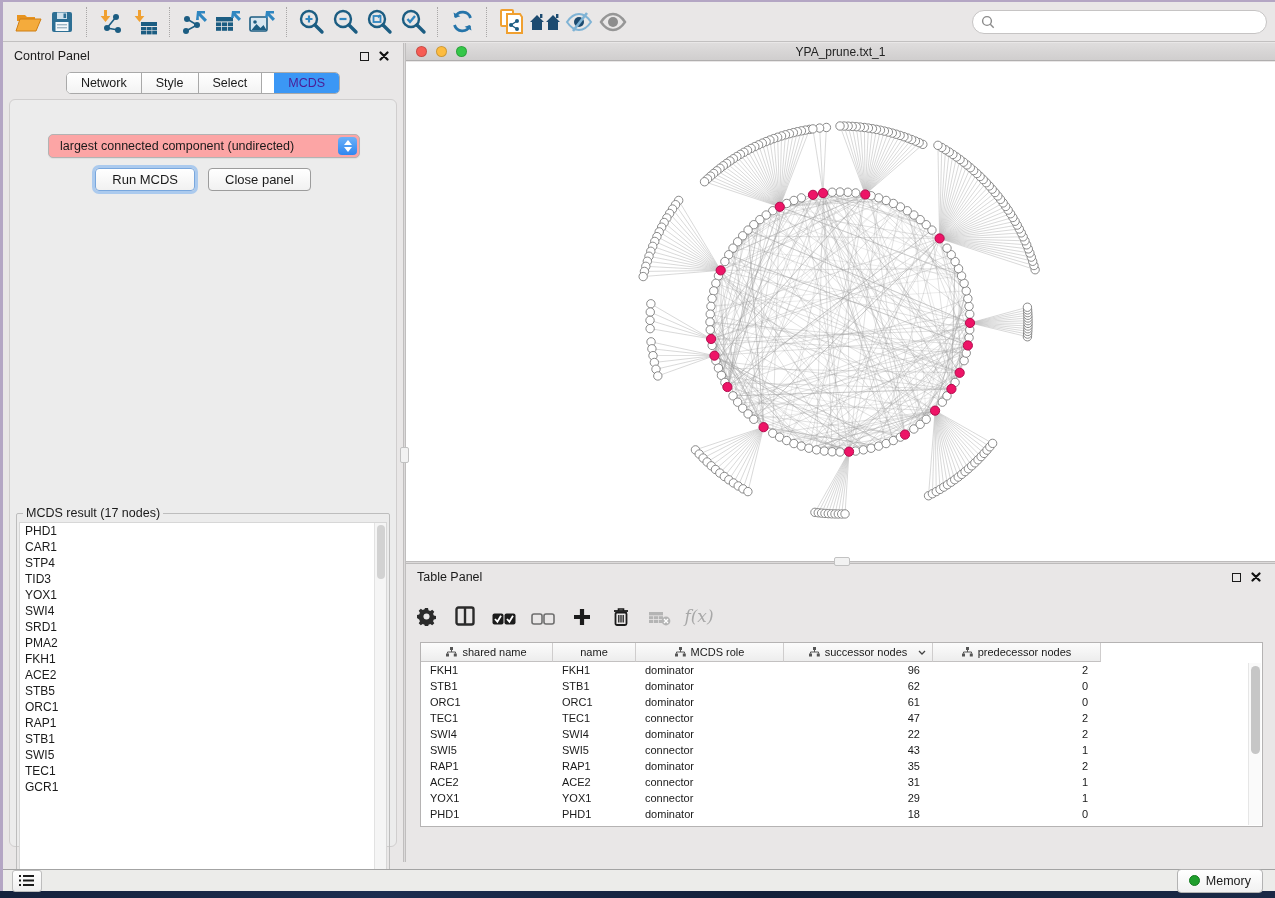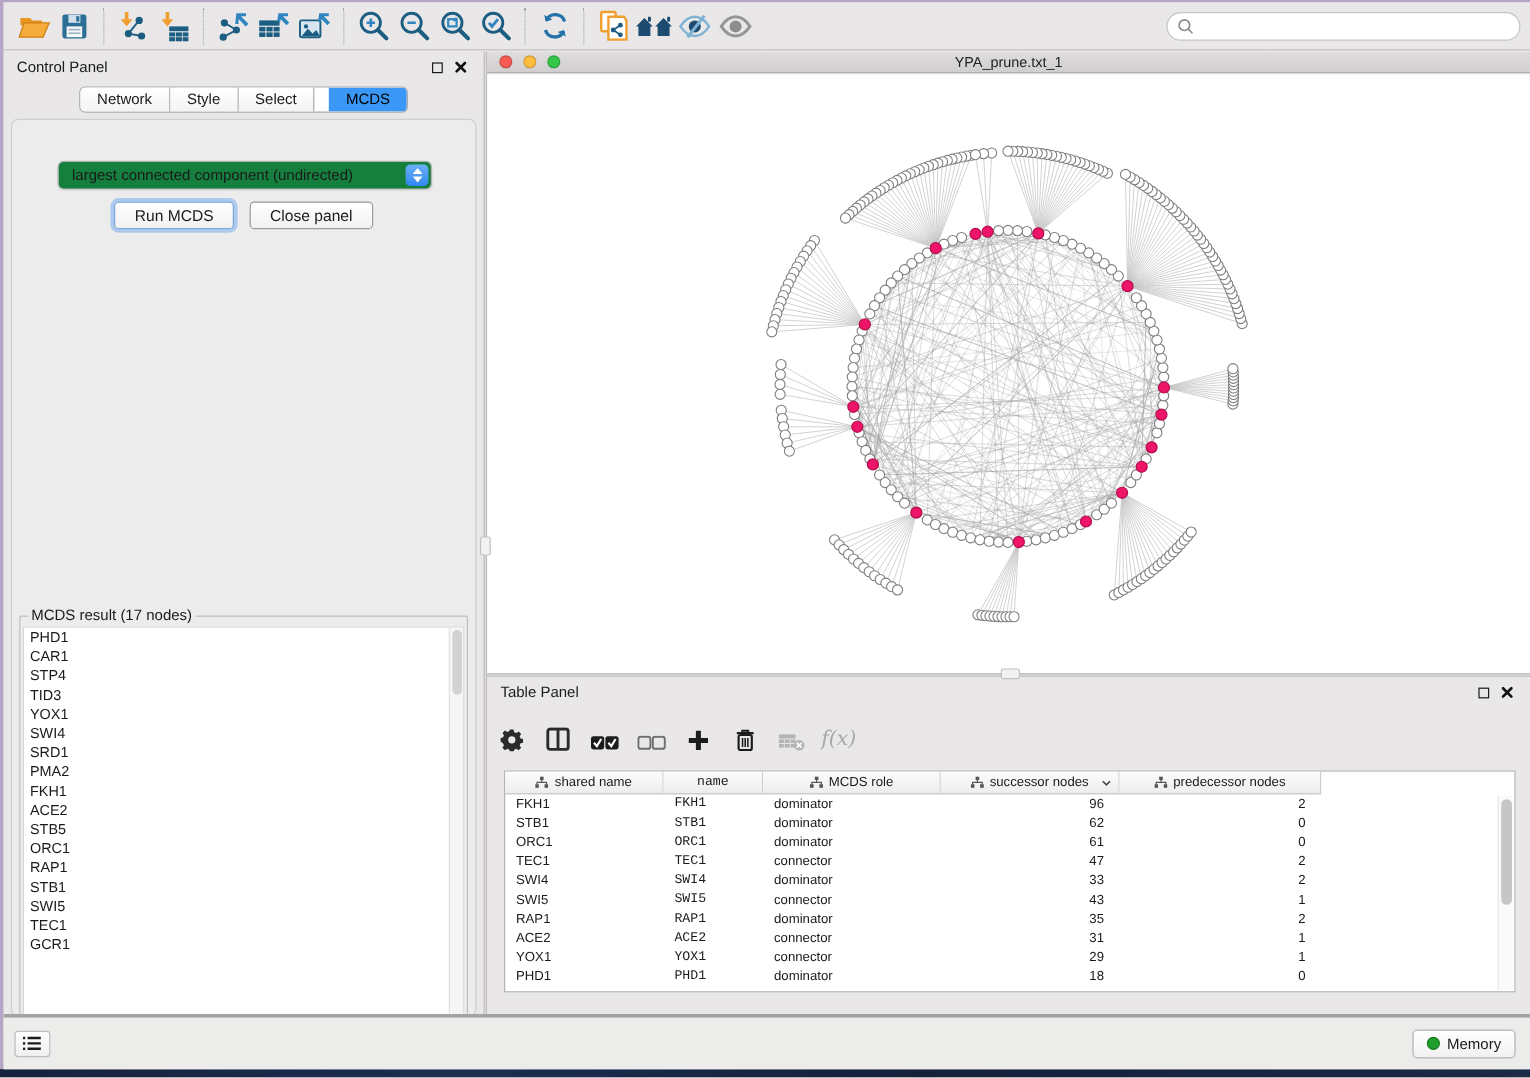--- a/index.html
+++ b/index.html
@@ -32,26 +32,26 @@
   .panel-titlebar { position:absolute; left:0; top:0; right:0; height:26px; display:flex; align-items:center; }
   .panel-title { font-size:12.5px; padding-left:11px; }
   .panel-title-icons { margin-left:auto; display:flex; gap:10px; padding-right:14px; align-items:center; }
   .float-glyph { width:9px; height:9px; border:1.5px solid #1a1a1a; background:transparent; }
 
   .ctrl-tabs { position:absolute; left:0; top:29px; width:100%; display:flex; justify-content:center; }
   .seg { display:inline-flex; background:#fff; border:1px solid #a9a9a9; border-radius:5px;
          overflow:hidden; font-size:12.5px; }
   .seg > div { padding:3px 14px; border-right:1px solid #a9a9a9; background:linear-gradient(#ffffff,#f3f3f3); white-space:nowrap; }
   .seg > div:last-child { border-right:none; }
-  .seg > div.active { background:#3b97f5; color:#000000;margin-left:12px; }
+  .seg > div.active { background:#3b97f5; color:#4c1d95;margin-left:12px; }
 
   .mcds-panel { position:absolute; left:6px; top:56px; width:388px; height:748px;
                 background:#ececec; border:1px solid #d0cece; border-radius:6px; }
   .crit-label { position:absolute; left:0; top:14px; width:100%; text-align:center; font-size:13px; }
-  .dropdown { position:absolute; left:38px; top:34px; width:312px; height:24px; background:#15803d;
+  .dropdown { position:absolute; left:38px; top:34px; width:312px; height:24px; background:#fca5a5;
               border:1px solid #b3b3b3; border-radius:5px; box-shadow:0 1px 1px rgba(0,0,0,.06); }
   .dropdown-text { line-height:22px; padding-left:11px; font-size:12.5px; white-space:nowrap; }
   .dropdown-stepper { position:absolute; right:2px; top:2px; width:19px; height:18px; border-radius:4px;
                       background:linear-gradient(#6cb1f8,#2f86ef); }
   .dd-up { position:absolute; left:5.5px; top:3px; width:0; height:0;
            border-left:4px solid transparent; border-right:4px solid transparent; border-bottom:5px solid #fff; }
   .dd-down { position:absolute; left:5.5px; bottom:3px; width:0; height:0;
            border-left:4px solid transparent; border-right:4px solid transparent; border-top:5px solid #fff; }
   .btn-row { position:absolute; left:0; top:68px; width:100%; display:flex; justify-content:center; gap:13px; }
   .mac-btn { font-size:13px; padding:3px 16px; background:linear-gradient(#fff,#f1f1f1);
@@ -90,32 +90,32 @@
   .tp-icon { display:flex; align-items:flex-end; justify-content:center; width:24px; height:24px; }
   .fx { font-family:"DejaVu Serif", serif; font-style:italic; font-size:17px; color:#a8a8a8; }
 
   .table-wrap { position:absolute; left:14px; top:78px; width:843px; height:185px; background:#fff;
                 border:1px solid #b5b3b3; overflow:hidden; }
   .thead { display:flex; height:19px; }
   .th { display:flex; align-items:center; justify-content:center; gap:5px; font-size:11px;
         background:linear-gradient(#fcfcfc,#ededed); border-right:1px solid #cfcdcd;
         border-bottom:1px solid #c3c1c1; position:relative; }
   .th .chev { position:absolute; right:6px; top:7px; }
-  .c1{width:132px;} .c2{width:83px;font-family:Liberation Mono, monospace;} .c3{width:148px;} .c4{width:149px;} .c5{width:168px;}
+  .c1{width:132px;} .c2{width:83px;} .c3{width:148px;} .c4{width:149px;} .c5{width:168px;}
   .trow { display:flex; height:16px; align-items:center; }
   .tc { font-size:11px; padding-left:9px; overflow:hidden; white-space:nowrap; }
   .tc.num { text-align:right; padding-right:13px; padding-left:0; }
   .tbl-scroll { position:absolute; right:1px; top:20px; width:13px; bottom:1px; background:#fafafa; border-left:1px solid #e6e6e6; }
   .tbl-thumb { position:absolute; left:2px; top:3px; width:9px; height:88px; background:#c6c6c6; border-radius:5px; }
 
   .table-tabs { position:absolute; left:0; top:268px; width:100%; display:flex; justify-content:center; }
 
   
-  .status-bar { position:absolute; left:0; bottom:0; right:0; height:46px; background:#ececea;
-                border-top:3px solid #a3a3a3; display:flex; align-items:center; }
+  .status-bar { position:absolute; left:0; bottom:0; right:0; height:22px; background:#ececea;
+                border-top:1px solid #a3a3a3; display:flex; align-items:center; }
   .list-btn { margin-left:9px; width:30px; height:22px; background:linear-gradient(#fff,#efefef);
               border:1px solid #bdbdbd; border-radius:3px; display:flex; align-items:center; justify-content:center; }
   .memory-btn { margin-left:auto; margin-right:12px; height:24px; display:flex; align-items:center; gap:6px;
                 background:linear-gradient(#fff,#f1f1f1); border:1px solid #b3b3b3; border-radius:4px;
                 padding:0 11px; font-size:12.5px; }
   .mem-dot { width:11px; height:11px; border-radius:50%; background:#1f9e2c; border:1px solid #157a20; }
 </style>
 </head>
 <body>
 
@@ -1300,21 +1300,21 @@
                <div class="tc c1">TEC1</div>
                <div class="tc c2">TEC1</div>
                <div class="tc c3">connector</div>
                <div class="tc c4 num">47</div>
                <div class="tc c5 num">2</div>
              </div>
                   <div class="trow">
                <div class="tc c1">SWI4</div>
                <div class="tc c2">SWI4</div>
                <div class="tc c3">dominator</div>
-               <div class="tc c4 num">33</div>
+               <div class="tc c4 num">22</div>
                <div class="tc c5 num">2</div>
              </div>
                   <div class="trow">
                <div class="tc c1">SWI5</div>
                <div class="tc c2">SWI5</div>
                <div class="tc c3">connector</div>
                <div class="tc c4 num">43</div>
                <div class="tc c5 num">1</div>
              </div>
                   <div class="trow">

